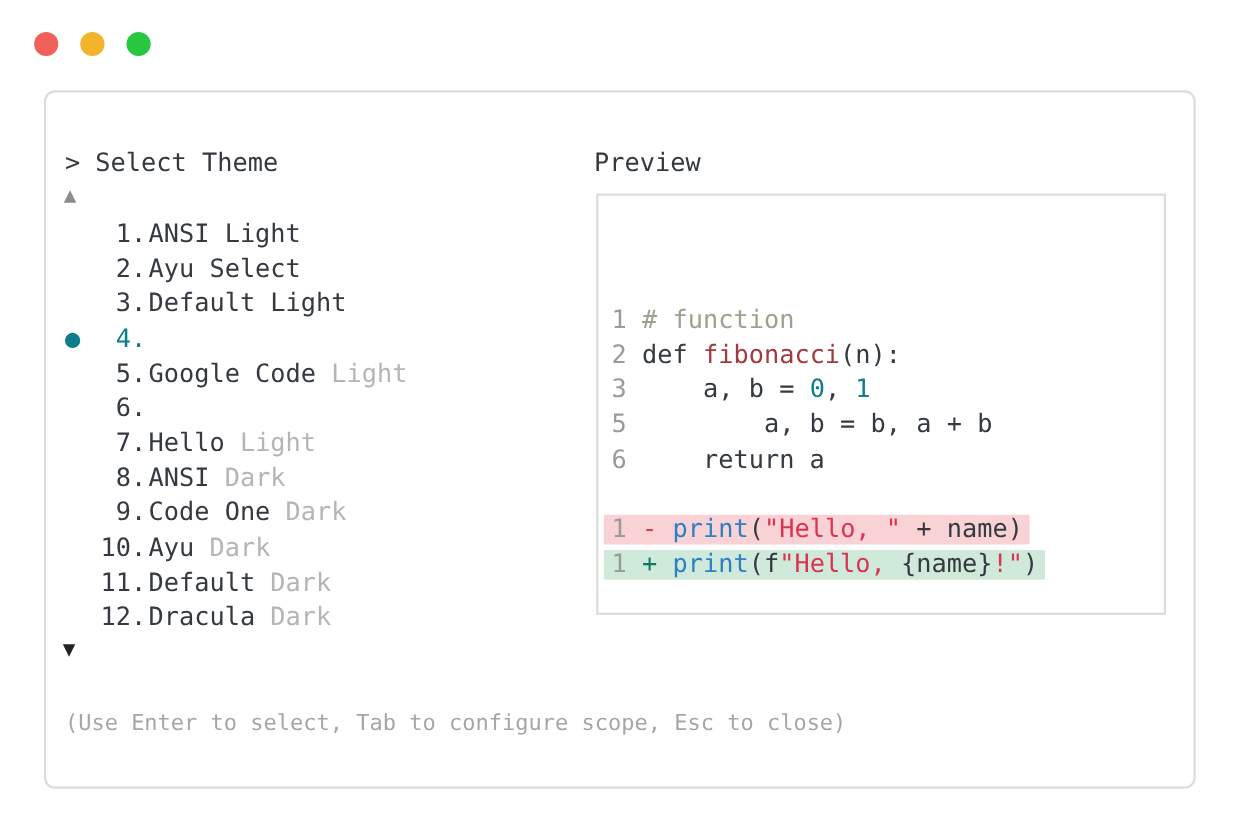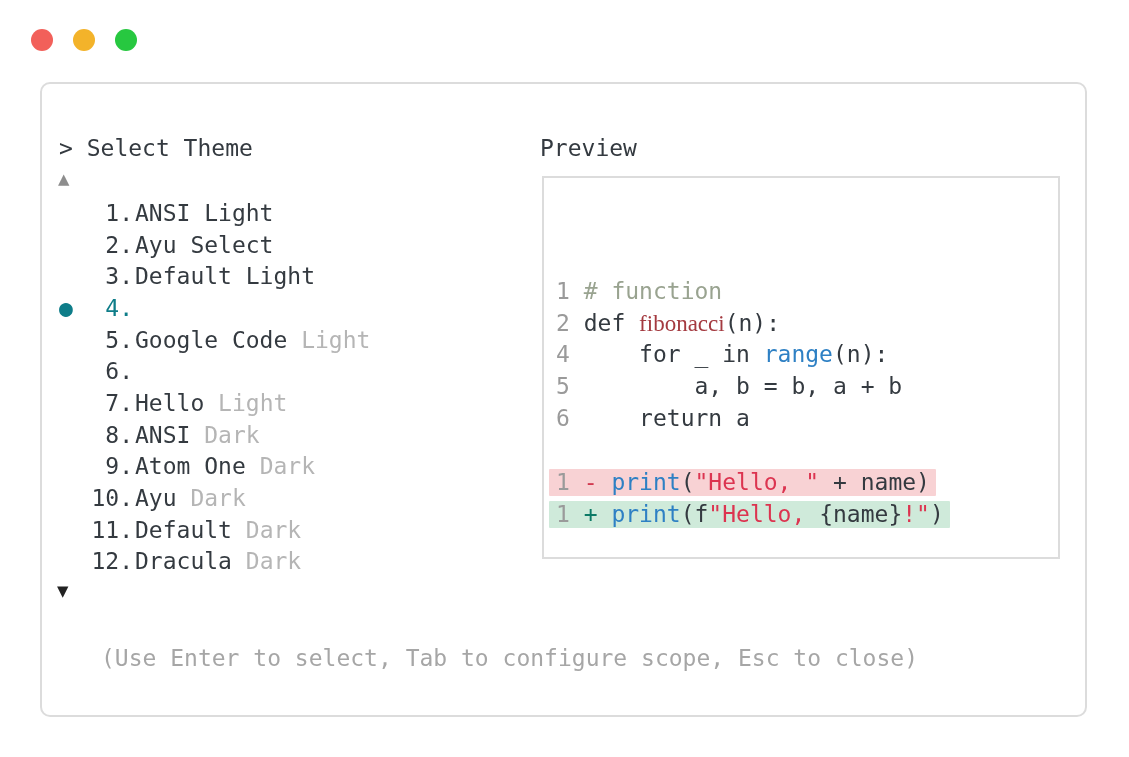--- a/index.html
+++ b/index.html
@@ -11,41 +11,41 @@
   .light{width:22px;height:22px;border-radius:50%;}
   .panel{
     position:absolute;left:40px;top:82px;width:1043px;height:631px;
     border:2px solid var(--border);border-radius:10px;background:#fff;
   }
   .abs{position:absolute;white-space:pre;}
   .prompt{left:59px;top:135px;font-size:23px;color:var(--text);text-align:center;}
   .preview-title{left:540px;top:135px;font-size:23px;color:var(--text);}
   .scroll-up{left:58px;top:167px;font-size:19px;color:var(--arrow_up);}
   .scroll-down{left:57px;top:579px;font-size:19px;color:var(--arrow_down);}
-  .help{left:59px;top:645px;font-size:23px;color:var(--help);margin-left:42px;}
+  .help{left:59px;top:645px;font-size:20px;color:var(--help);}
   .theme-list{position:absolute;left:59px;top:197px;}
   .theme-row{display:flex;align-items:center;height:31.7px;font-size:23px;color:var(--text);}
   .theme-row .marker{width:31px;white-space:pre;}
   .theme-row .num{width:43px;text-align:right;white-space:pre;}
   .theme-row .name{margin-left:2px;white-space:pre;}
   .theme-row .name-dim{white-space:pre;color:var(--dim);}
   .theme-row.selected,.theme-row.selected .name-dim{color:var(--selected);}
   .preview-box{
     position:absolute;left:542px;top:176px;width:514px;height:379px;
     border:2px solid var(--border);background:#fff;
   }
   .code{position:absolute;left:556px;top:228px;margin-top:48px;}
   .code-line{height:31.7px;font-size:23px;line-height:31.7px;white-space:pre;}
   .line-bg{display:inline-block;line-height:27px;padding:0 6px 0 7px;margin-left:-7px;border-radius:1px;vertical-align:middle;}
   .bg-removed{background:var(--bg_removed);}
   .bg-added{background:var(--bg_added);}
   .tok-ln{color:var(--ln);}
   .tok-text{color:var(--text);}
   .tok-comment{color:var(--comment);}
-  .tok-defname{color:var(--defname);font-family:Liberation Serif, serif;}
+  .tok-defname{color:var(--defname);}
   .tok-number{color:var(--number);}
   .tok-builtin{color:var(--builtin);}
   .tok-string{color:var(--string);}
   .tok-removed{color:var(--removed);}
   .tok-added{color:var(--added);}
 </style>
 </head>
 <body>
 
 <div class="traffic">
@@ -99,21 +99,21 @@
     </div>
     <div class="theme-row">
       <span class="marker"></span>
       <span class="num">8.</span>
       <span class="name">ANSI</span>
       <span class="name-dim"> Dark</span>
     </div>
     <div class="theme-row">
       <span class="marker"></span>
       <span class="num">9.</span>
-      <span class="name">Atom One</span>
+      <span class="name">Code One</span>
       <span class="name-dim"> Dark</span>
     </div>
     <div class="theme-row">
       <span class="marker"></span>
       <span class="num">10.</span>
       <span class="name">Ayu</span>
       <span class="name-dim"> Dark</span>
     </div>
     <div class="theme-row">
       <span class="marker"></span>
@@ -130,19 +130,19 @@
   </div>
 
 <div class="abs scroll-down">▼</div>
 
 <div class="abs help">(Use Enter to select, Tab to configure scope, Esc to close)</div>
 
 <div class="preview-box"></div>
 <div class="code">
     <div class="code-line"><span class="tok-ln">1 </span><span class="tok-comment"># function</span></div>
     <div class="code-line"><span class="tok-ln">2 </span><span class="tok-text">def </span><span class="tok-defname">fibonacci</span><span class="tok-text">(n):</span></div>
-    <div class="code-line"><span class="tok-ln">4 </span><span class="tok-text">    for _ in </span><span class="tok-builtin">range</span><span class="tok-text">(n):</span></div>
+    <div class="code-line"><span class="tok-ln">3 </span><span class="tok-text">    a, b = </span><span class="tok-number">0</span><span class="tok-text">, </span><span class="tok-number">1</span></div>
     <div class="code-line"><span class="tok-ln">5 </span><span class="tok-text">        a, b = b, a + b</span></div>
     <div class="code-line"><span class="tok-ln">6 </span><span class="tok-text">    return a</span></div>
     <div class="code-line"></div>
     <div class="code-line"><span class="line-bg bg-removed"><span class="tok-ln">1 </span><span class="tok-removed">- </span><span class="tok-builtin">print</span><span class="tok-text">(</span><span class="tok-string">"Hello, "</span><span class="tok-text"> + name)</span></span></div>
     <div class="code-line"><span class="line-bg bg-added"><span class="tok-ln">1 </span><span class="tok-added">+ </span><span class="tok-builtin">print</span><span class="tok-text">(f</span><span class="tok-string">"Hello, </span><span class="tok-text">{name}</span><span class="tok-string">!"</span><span class="tok-text">)</span></span></div>
   </div>
 
 </body></html>

